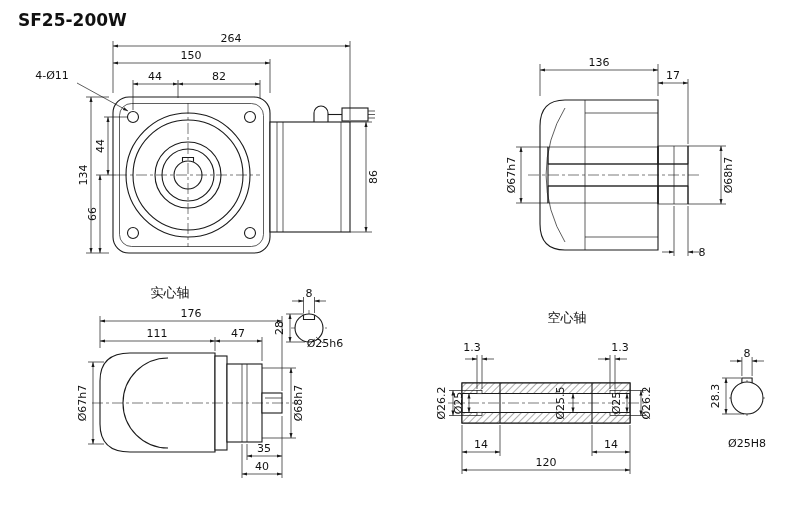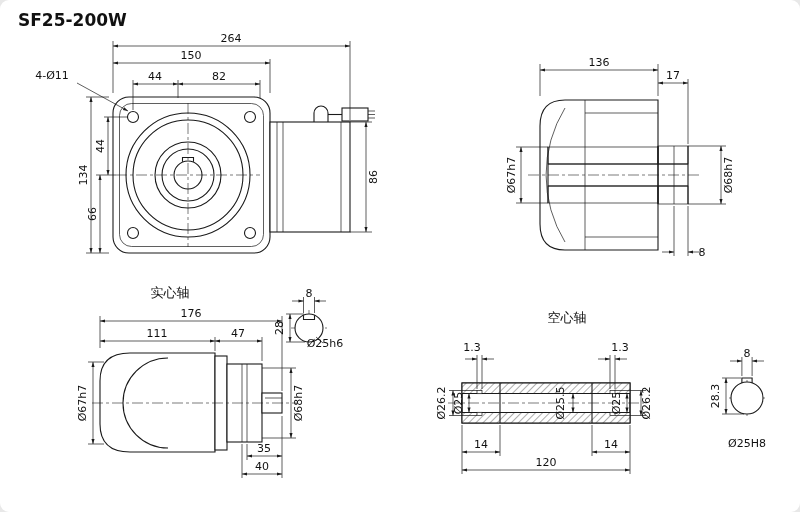--- a/index.html
+++ b/index.html
@@ -1,17 +1,17 @@
 <!DOCTYPE html>
 <html><head>
 <meta charset="utf-8">
 <style>
   html,body{margin:0;padding:0;background:#e8e8e8;}
   .sheet{width:800px;height:512px;background:#ffffff;position:relative;overflow:hidden;
-         font-family:"DejaVu Sans", sans-serif;border-radius:9px;}
+         font-family:"DejaVu Sans", sans-serif;}
   svg{display:block;}
   .obj{stroke:#1a1a1a;stroke-width:1.1;fill:none;}
   .objf{stroke:#1a1a1a;stroke-width:1.1;fill:#ffffff;}
   .thin{stroke:#1a1a1a;stroke-width:0.7;fill:none;}
   .cl{stroke:#222222;stroke-width:0.6;stroke-dasharray:11 3 3 3;fill:none;}
   .dim{stroke:#1a1a1a;stroke-width:0.7;fill:none;}
   text{font-family:"DejaVu Sans", sans-serif;fill:#111111;text-anchor:middle;}
   .dt{font-size:11px;}
   .cn{font-size:13px;}
   .ttl{font-size:17px;font-weight:bold;text-anchor:start;}

